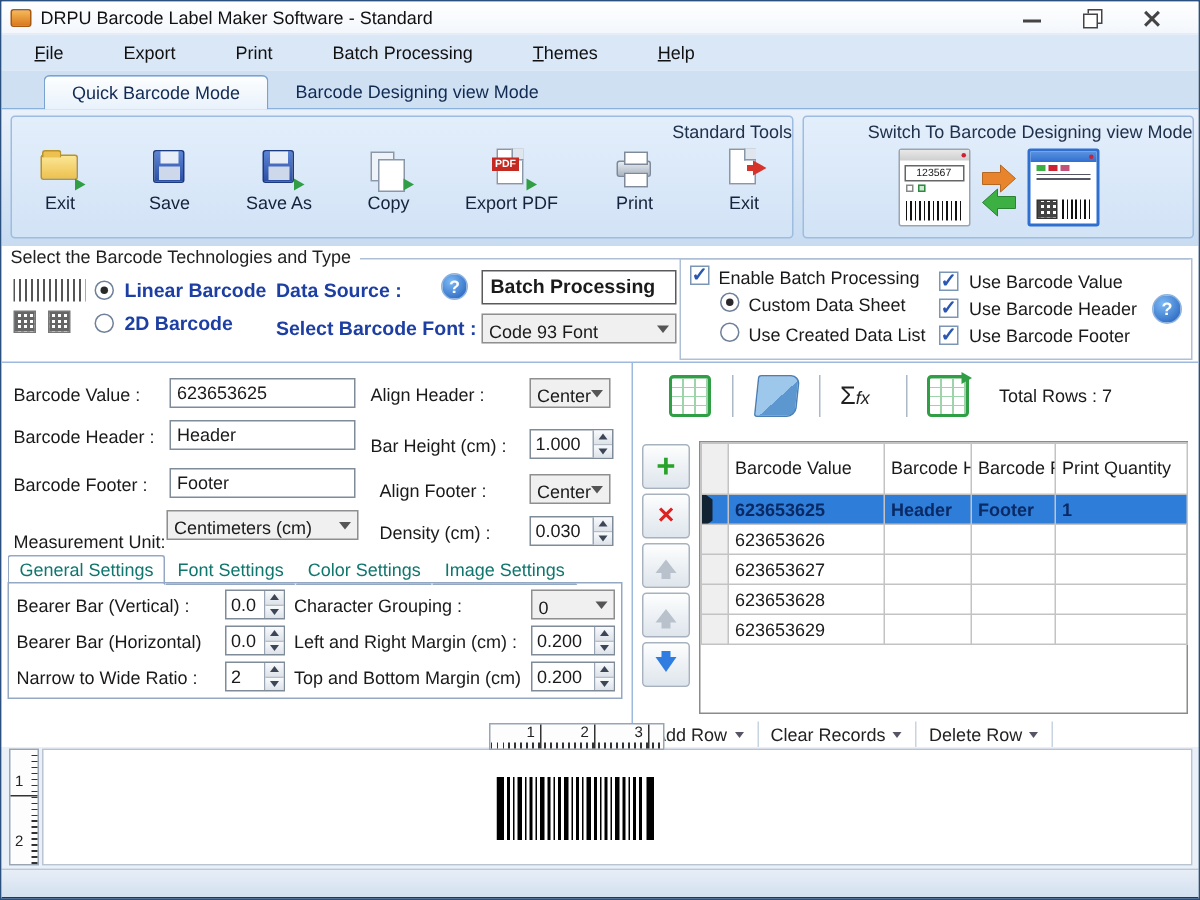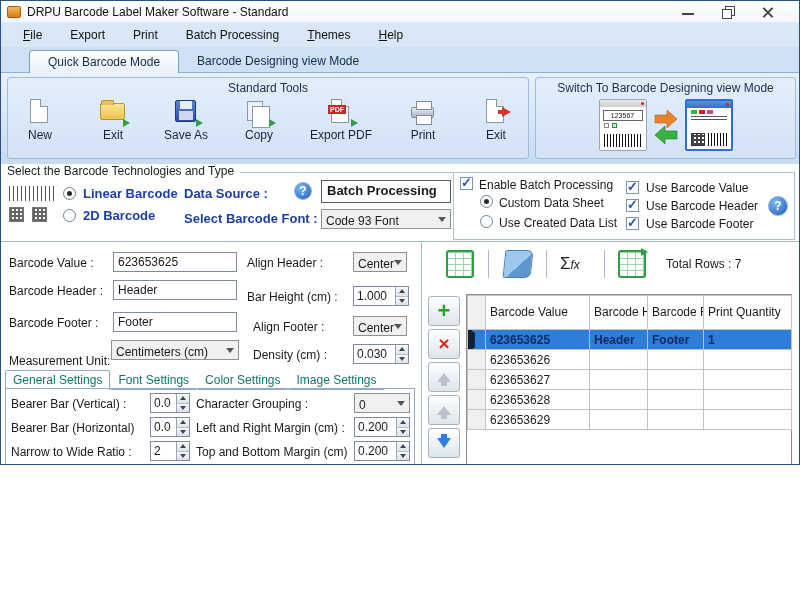--- a/index.html
+++ b/index.html
@@ -1,43 +1,43 @@
 <!DOCTYPE html>
 <html><head>
 <meta charset="utf-8">
 <style>
   * { margin:0; padding:0; box-sizing:border-box; }
   html,body { width:800px; height:600px; font-family:"Liberation Sans", sans-serif; font-size:12px; color:#1a1a1a; }
-  #app { position:relative; width:800px; height:465px; background:#fff; border:1px solid #29507e; overflow:hidden; }
+  #app { position:relative; width:800px; height:600px; background:#fff; border:1px solid #29507e; overflow:hidden; }
 
   
   .titlebar { position:absolute; top:0; left:0; width:100%; height:22px; background:linear-gradient(#ffffff,#f3f7fc); display:flex; align-items:center; padding:0 6px; border-bottom:1px solid #e4ecf5; }
   .app-icon { width:14px; height:12px; background:linear-gradient(#f6b85a,#d97a1d); border:1px solid #a85a10; border-radius:2px; margin-right:6px; }
   .title-text { font-size:12px; color:#111; }
   .win-controls { margin-left:auto; display:flex; gap:26px; padding-right:18px; }
   .wc { width:14px; height:12px; position:relative; cursor:default; }
   .wc-min::after { content:""; position:absolute; left:1px; right:1px; top:7px; border-top:2px solid #444; }
   .wc-restore::before { content:""; position:absolute; left:4px; top:0; width:8px; height:8px; border:1px solid #444; background:#fff; }
   .wc-restore::after { content:""; position:absolute; left:1px; top:3px; width:8px; height:8px; border:1px solid #444; background:#fff; }
   .wc-close::before,.wc-close::after { content:""; position:absolute; left:6px; top:0; width:2px; height:13px; background:#444; }
   .wc-close::before { transform:rotate(45deg); } .wc-close::after { transform:rotate(-45deg); }
 
   
-  .menubar { position:absolute; top:22px; left:0; width:100%; height:24px; background:#d9e7f7; display:flex; align-items:center; padding-left:10px; gap:4px; }
+  .menubar { position:absolute; top:22px; left:0; width:100%; height:24px; background:#d9e7f7; display:flex; align-items:center; padding-left:10px; gap:16px; }
   .menu-item { padding:3px 12px; font-size:12px; color:#111; cursor:default; }
 
   
   .tabstrip { position:absolute; top:46px; left:0; width:100%; height:26px; background:#cfe0f3; border-bottom:1px solid #8ab0dc; display:flex; align-items:flex-end; padding-left:28px; }
   .mtab { padding:4px 18px; font-size:12px; color:#102a52; }
   .mtab.active { background:linear-gradient(#fdfefe,#e8f1fb); border:1px solid #7aa2d0; border-bottom:none; border-radius:4px 4px 0 0; margin-bottom:-1px; }
 
   
   .toolzone { position:absolute; top:72px; left:0; width:100%; height:91px; background:linear-gradient(#e9f1fb,#c7dbf1); }
   .gbox { position:absolute; border:1px solid #9dbce0; border-radius:3px; background:linear-gradient(#e3eefb,#d2e3f6); }
-  .gbox-title { text-align:center; font-size:12px; color:#20314c; padding-top:3px; }
+  .gbox-title { text-align:right; font-size:12px; color:#20314c; padding-top:3px; }
   .std-tools { left:6px; top:4px; width:522px; height:82px; }
   .tool-row { display:flex; justify-content:space-between; padding:2px 10px 0 10px; }
   .tool-btn { display:flex; flex-direction:column; align-items:center; gap:1px; min-width:44px; cursor:default; }
   .tool-btn .lbl { font-size:12px; color:#16233c; white-space:nowrap; }
   .ticon { width:30px; height:30px; display:flex; align-items:center; justify-content:center; position:relative; }
 
   .switch-box { left:534px; top:4px; width:261px; height:82px; }
   .switch-row { display:flex; align-items:center; justify-content:center; gap:6px; margin-top:4px; }
   .miniwin { width:48px; height:52px; background:#fff; border:1px solid #9aa5b1; border-radius:2px; position:relative; }
   .miniwin.blue { border:2px solid #2f6fd0; }
@@ -193,30 +193,30 @@
     <div class="mtab active">Quick Barcode Mode</div>
     <div class="mtab">Barcode Designing view Mode</div>
   </div>
 
   <div class="toolzone">
     <div class="gbox std-tools">
       <div class="gbox-title">Standard Tools</div>
       <div class="tool-row">
         <div class="tool-btn">
           <div class="ticon">
-              <div class="page"></div>
-            </div>
-          <div class="lbl">New</div>
+              <div class="folder"></div>
+              <div class="green-cur"></div>
+            </div>
+          <div class="lbl">Exit</div>
         </div>
         <div class="tool-btn">
           <div class="ticon">
-              <div class="folder"></div>
-              <div class="green-cur"></div>
-            </div>
-          <div class="lbl">Exit</div>
+              <div class="floppy"></div>
+            </div>
+          <div class="lbl">Save</div>
         </div>
         <div class="tool-btn">
           <div class="ticon">
               <div class="floppy"></div>
               <div class="green-cur"></div>
             </div>
           <div class="lbl">Save As</div>
         </div>
         <div class="tool-btn">
           <div class="ticon">

